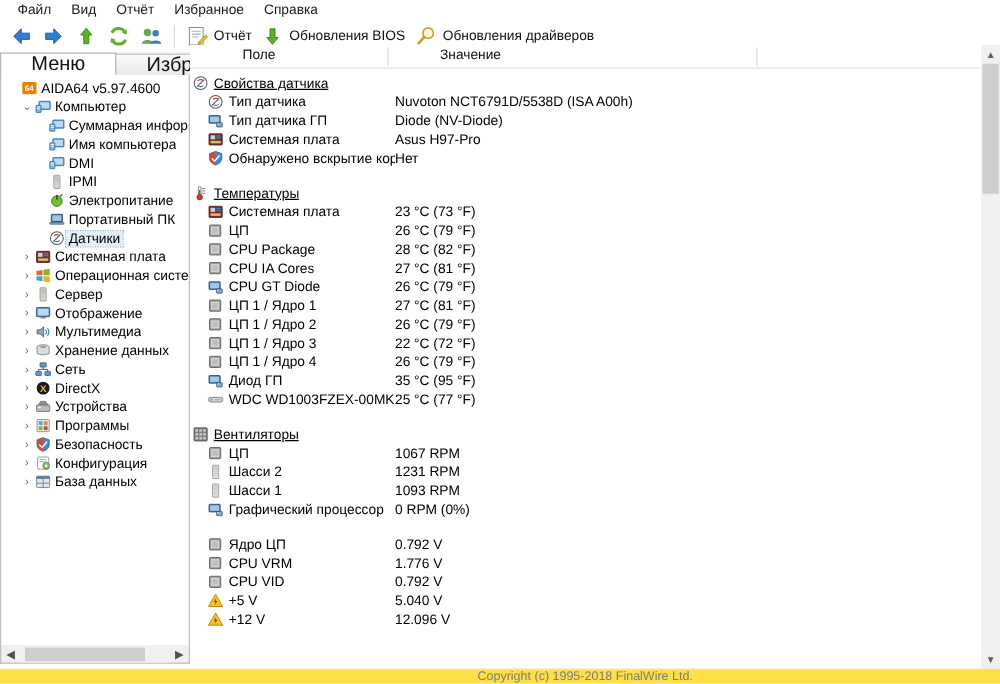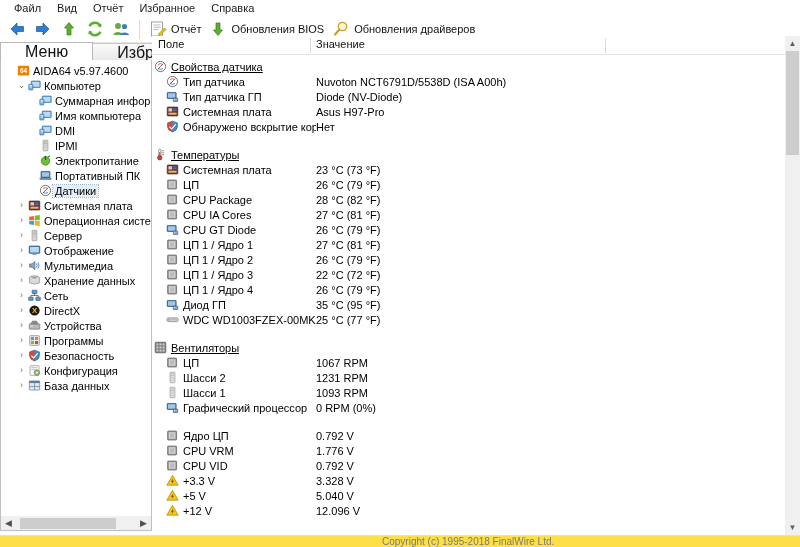--- a/index.html
+++ b/index.html
@@ -106,21 +106,21 @@
     background: #fff;
     overflow: hidden;
   }
   .colhead {
     height: 19px; background: #fff;
     border-bottom: 1px solid #e4e4e4;
     display: flex; align-items: center;
     position: relative;
   }
   .colhead .ch {
-    font-size: 11px; color: #111; position: absolute; top: 2px;
+    font-size: 11px; color: #111; position: absolute; top: 2px; margin-left: 36px;
   }
   .colhead .divider {
     position: absolute; top: 2px; width: 1px; height: 15px; background: #dcdcdc;
   }
 
   .rows { position: relative; padding-top: 4px; }
   .row {
     display: flex; align-items: center;
     height: 15px; white-space: nowrap;
     font-size: 11px; color: #000; cursor: default;
@@ -889,32 +889,20 @@
           <span class="value">0.792 V</span>
         </div>
         <div class="row item">
           <span class="field">
             <span class="fi">
               <svg width="13" height="13" viewBox="0 0 16 16">
                 <path d="M8 1.6 L15 13.8 L1 13.8 Z" fill="#f5c518" stroke="#b8860b" stroke-width="0.9" stroke-linejoin="round"></path>
                 <path d="M8.6 5.4 L6.2 9.4 L7.8 9.4 L7.1 12.4 L9.8 8.4 L8.1 8.4 Z" fill="#6b4b00"></path>
               </svg>
             </span>
-            <span class="fl">+3.3 V</span>
-          </span>
-          <span class="value">3.328 V</span>
-        </div>
-        <div class="row item">
-          <span class="field">
-            <span class="fi">
-              <svg width="13" height="13" viewBox="0 0 16 16">
-                <path d="M8 1.6 L15 13.8 L1 13.8 Z" fill="#f5c518" stroke="#b8860b" stroke-width="0.9" stroke-linejoin="round"></path>
-                <path d="M8.6 5.4 L6.2 9.4 L7.8 9.4 L7.1 12.4 L9.8 8.4 L8.1 8.4 Z" fill="#6b4b00"></path>
-              </svg>
-            </span>
             <span class="fl">+5 V</span>
           </span>
           <span class="value">5.040 V</span>
         </div>
         <div class="row item">
           <span class="field">
             <span class="fi">
               <svg width="13" height="13" viewBox="0 0 16 16">
                 <path d="M8 1.6 L15 13.8 L1 13.8 Z" fill="#f5c518" stroke="#b8860b" stroke-width="0.9" stroke-linejoin="round"></path>
                 <path d="M8.6 5.4 L6.2 9.4 L7.8 9.4 L7.1 12.4 L9.8 8.4 L8.1 8.4 Z" fill="#6b4b00"></path>

